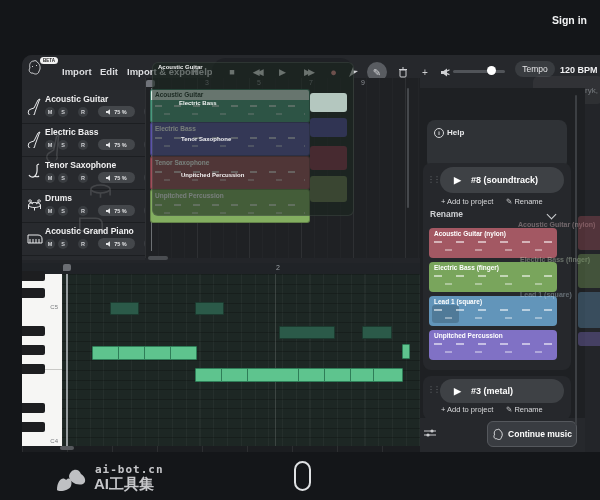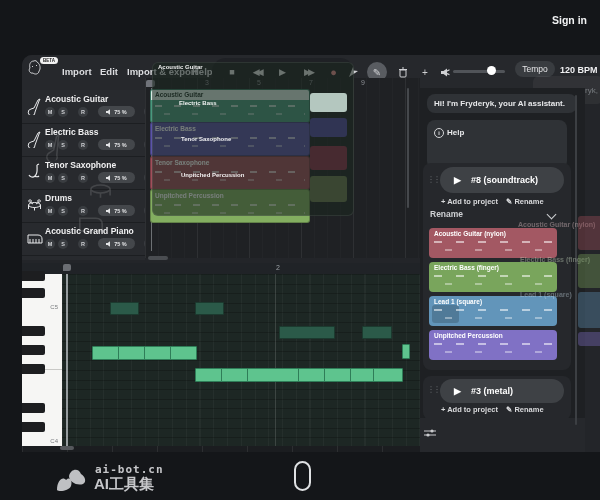--- a/index.html
+++ b/index.html
@@ -94,21 +94,21 @@
     display:inline-flex;align-items:center;justify-content:center;font-weight:bold;}
   .card{background:#26282c;border-radius:8px;}
   .card1{left:423px;top:163px;width:148px;height:207px;}
   .card2{left:423px;top:376px;width:148px;height:44px;}
   .handle{font-size:8px;color:#6d7074;letter-spacing:-2px;}
   .snippet-pill{background:#3e4145;border-radius:13px;display:flex;align-items:center;
     font-size:9px;font-weight:bold;color:#fff;}
   .pill1{left:440px;top:167px;width:124px;height:26px;}
   .pill2{left:440px;top:379px;width:124px;height:24px;}
   .play-tri{font-size:9px;color:#fff;margin:0 10px 0 14px;}
-  .linkrow{font-size:7.5px;font-weight:bold;color:#d9dadc;white-space:nowrap;text-align:right;}
+  .linkrow{font-size:7.5px;font-weight:normal;color:#d9dadc;white-space:nowrap;text-align:right;}
   .parts-hdr{left:430px;top:209px;font-size:8.5px;font-weight:bold;color:#cfd1d4;}
   .chev{left:548px;top:211px;width:6px;height:6px;border-right:1.5px solid #cfd1d4;
     border-bottom:1.5px solid #cfd1d4;transform:rotate(45deg);}
   .part{left:429px;width:128px;height:30px;border-radius:4px;overflow:hidden;}
   .part .title{position:absolute;left:5px;top:2px;font-size:6.5px;font-weight:bold;color:#fff;white-space:nowrap;}
   .part .dashes{position:absolute;left:5px;right:5px;top:11px;bottom:3px;
     background-image:repeating-linear-gradient(90deg,rgba(255,255,255,.55) 0 8px,transparent 8px 22px),
                      repeating-linear-gradient(90deg,transparent 0 11px,rgba(255,255,255,.38) 11px 18px,transparent 18px 30px);
     background-size:100% 2px,100% 2px;background-position:0 2px,0 10px;background-repeat:no-repeat;}
   .lead-sub{position:absolute;left:3px;top:9px;width:27px;height:18px;background:rgba(0,0,0,.18);border-radius:3px;}
@@ -400,23 +400,20 @@
       <div class="note b" style="left: 247px; top: 368px; width: 50px; height: 12px;"></div>
       <div class="note b" style="left: 298px; top: 368px; width: 25px; height: 12px;"></div>
       <div class="note b" style="left: 324px; top: 368px; width: 25px; height: 12px;"></div>
       <div class="note b" style="left: 350px; top: 368px; width: 22px; height: 12px;"></div>
       <div class="note b" style="left: 373px; top: 368px; width: 28px; height: 12px;"></div>
     </div>
   <div class="abs pr-bottom"></div>
   <div class="abs pr-hthumb"></div>
 
   <div class="abs assistant"></div>
-  <div class="abs bubble bubble1">
-      <span>Hi! I'm Fryderyk, your AI assistant.</span>
-    </div>
   <div class="abs bubble bubble2">
     <div class="help-row">
       <span class="info-ic">i</span>
       <span>Help</span>
     </div>
   </div>
 
   <div class="abs card card1"></div>
   <div class="abs handle" style="left:427px;top:175px;">⋮⋮</div>
   <div class="abs snippet-pill pill1">
@@ -455,20 +452,26 @@
   <div class="abs linkrow" style="left:441px;top:405px;"><span>+</span> <span>Add to project</span></div>
   <div class="abs linkrow" style="left:506px;top:405px;"><span>✎</span> <span>Rename</span></div>
 
   <div class="abs bottom-bar"></div>
   <div class="abs" style="left:424px;top:428px;">
     <svg width="12" height="10" viewBox="0 0 12 10">
         <path d="M0 3 h12 M0 7 h12" stroke="#c9cacd" stroke-width="1.2"></path>
         <circle cx="8" cy="3" r="1.6" fill="#c9cacd"></circle>
         <circle cx="4" cy="7" r="1.6" fill="#c9cacd"></circle>
       </svg>
+  </div>
+  <div class="abs cont-btn">
+    <svg width="12" height="13" viewBox="0 0 15 17">
+        <path d="M7 2 C3 2 2 6 3 9 C1 11 3 15 6 14 C8 16 12 15 12 12 C14 10 13 5 11 4 C10 2 8 1 7 2 Z" stroke="#e8e9eb" stroke-width="1.2" fill="none"></path>
+      </svg>
+    <span>Continue music</span>
   </div>
   <div class="abs as-scroll"></div>
 
   <div class="abs rghost rg-label" style="left:518px;top:221px;color:#e6c8cc;">Acoustic Guitar (nylon)</div>
   <div class="abs rghost rg-label" style="left:520px;top:256px;color:#cfe0c6;">Electric Bass (finger)</div>
   <div class="abs rghost rg-label" style="left:520px;top:291px;color:#c6d8e2;">Lead 1 (square)</div>
   <div class="abs rghost" style="left:578px;top:216px;width:22px;height:34px;background:#a05059;border-radius:3px 0 0 3px;"></div>
   <div class="abs rghost" style="left:578px;top:254px;width:22px;height:34px;background:#78a05a;border-radius:3px 0 0 3px;"></div>
   <div class="abs rghost" style="left:578px;top:292px;width:22px;height:36px;background:#5f91b4;border-radius:3px 0 0 3px;"></div>
   <div class="abs rghost" style="left:578px;top:332px;width:22px;height:14px;background:#7d6ec3;border-radius:3px 0 0 3px;"></div>

